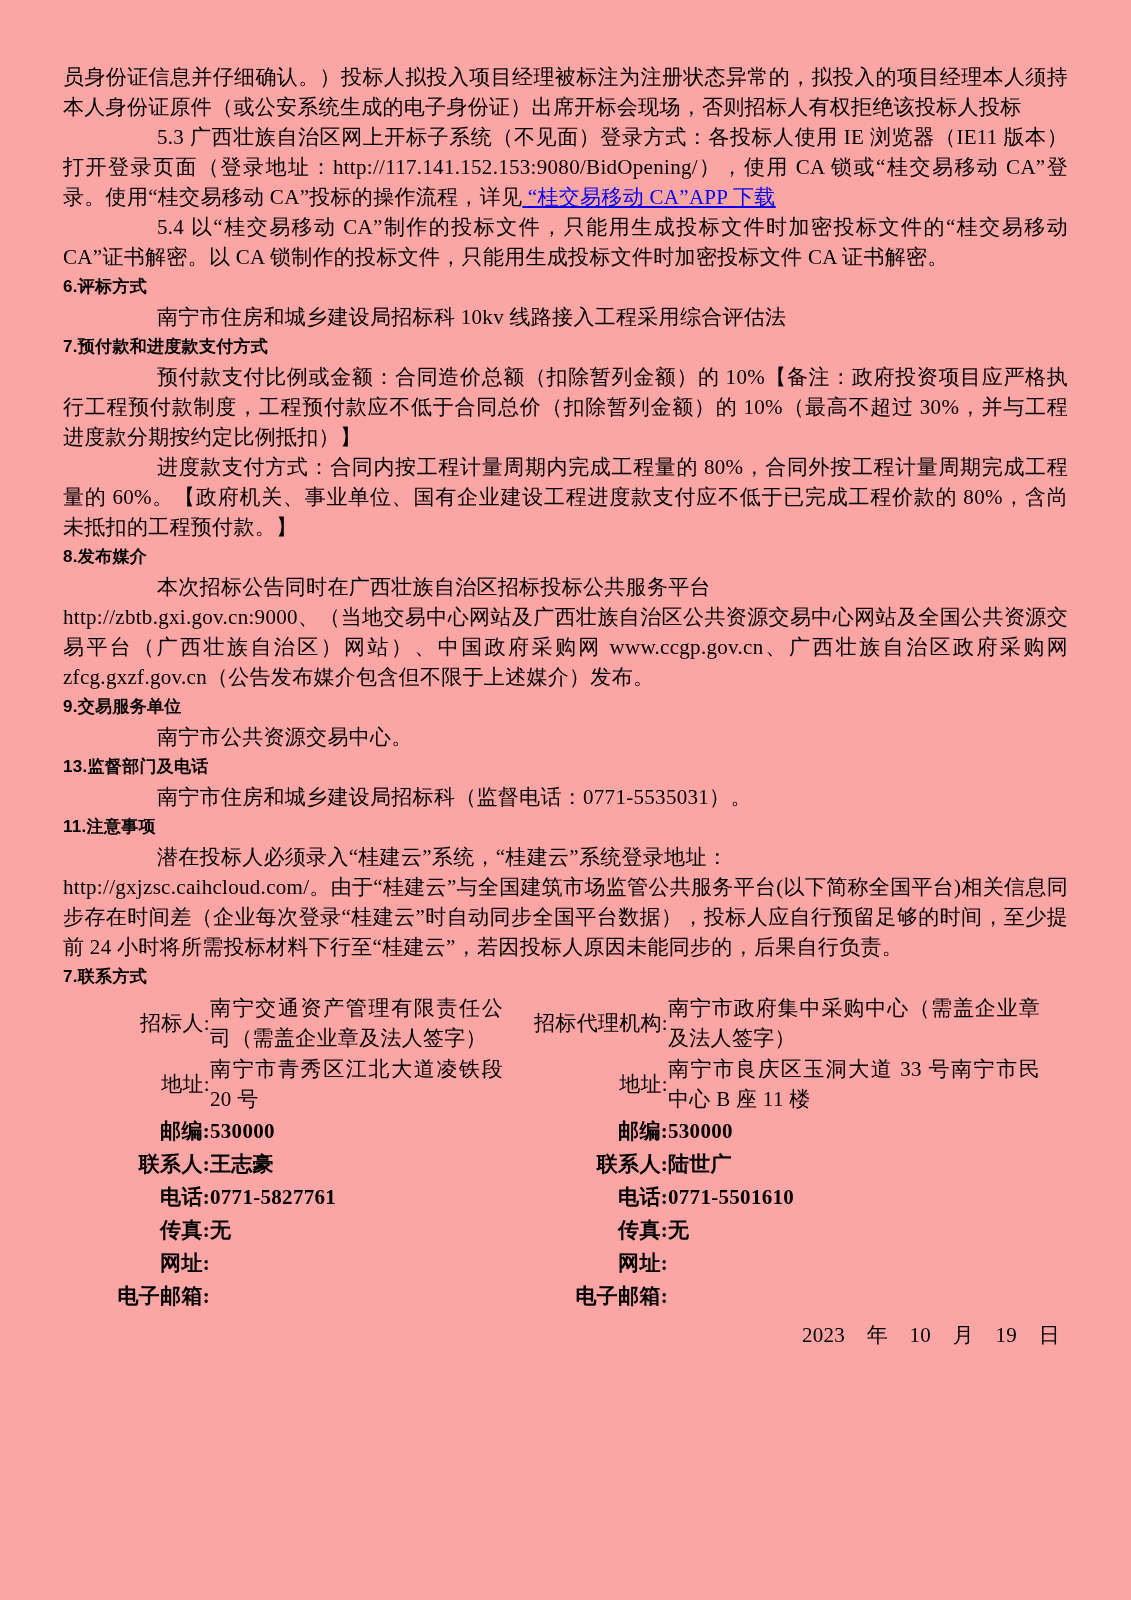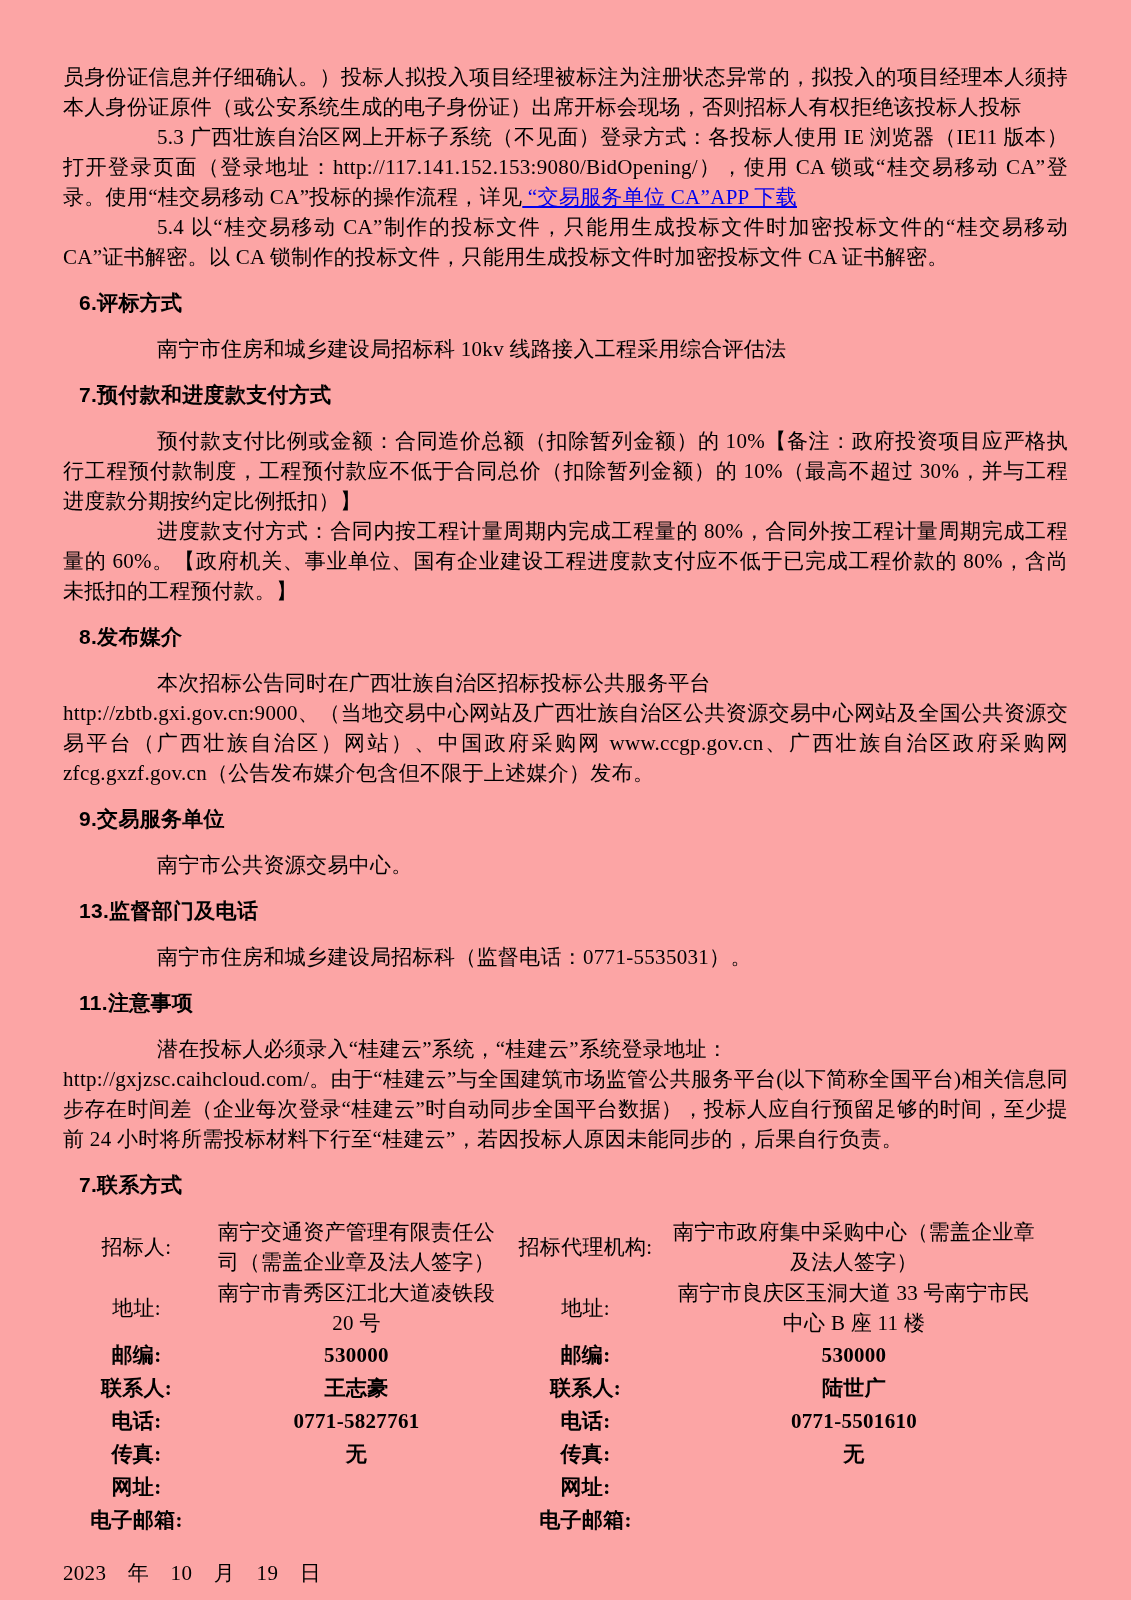--- a/index.html
+++ b/index.html
@@ -12,62 +12,62 @@
     color:#000;
     font-family:"Liberation Serif","DejaVu Serif",serif;
     font-size:21px;
     line-height:30px;
     letter-spacing:0.3px;
     overflow:hidden;
   }
   p{margin:0;text-align:justify;text-justify:inter-ideograph;}
   p.indent{text-indent:94px;}
   h2{
-    margin:16px;
+    margin:0;
     font-family:"Liberation Sans","DejaVu Sans",sans-serif;
-    font-size:21px;
+    font-size:17px;
     font-weight:bold;
     line-height:30px;
     letter-spacing:0.3px;
   }
   a.doc-link{color:#0000ee;text-decoration:underline;cursor:pointer;}
   table.contacts{
     border-collapse:collapse;
     table-layout:fixed;
     width:977px;
     margin:0;
   }
   table.contacts td{
     padding:0;
     vertical-align:middle;
     line-height:30px;
-    text-align:center;
   }
   td.lbl{text-align:right;white-space:nowrap;}
   td.val{text-align:justify;text-justify:inter-ideograph;}
   col.c1{width:147px;}
   col.c2{width:293px;}
   col.c3{width:165px;}
   col.c4{width:372px;}
   tr.row-tall td{height:61px;}
   tr.row-std td{height:33px;font-weight:bold;}
   .date-line{
+    text-align:right;
     padding-right:8px;
-    margin-top:22px;
+    margin-top:8px;
     word-spacing:16px;
   }
 </style>
 </head>
 <body>
 
 <div class="page">
 
   <p>员身份证信息并仔细确认。）投标人拟投入项目经理被标注为注册状态异常的，拟投入的项目经理本人须持本人身份证原件（或公安系统生成的电子身份证）出席开标会现场，否则招标人有权拒绝该投标人投标</p>
 
-  <p class="indent"><span>5.3 广西壮族自治区网上开标子系统（不见面）登录方式：各投标人使用 IE 浏览器（IE11 版本）打开登录页面（登录地址：http://117.141.152.153:9080/BidOpening/），使用 CA 锁或“桂交易移动 CA”登录。使用“桂交易移动 CA”投标的操作流程，详见</span><a class="doc-link"> “交易服务单位 CA”APP 下载</a></p>
+  <p class="indent"><span>5.3 广西壮族自治区网上开标子系统（不见面）登录方式：各投标人使用 IE 浏览器（IE11 版本）打开登录页面（登录地址：http://117.141.152.153:9080/BidOpening/），使用 CA 锁或“桂交易移动 CA”登录。使用“桂交易移动 CA”投标的操作流程，详见</span><a class="doc-link"> “桂交易移动 CA”APP 下载</a></p>
 
   <p class="indent">5.4 以“桂交易移动 CA”制作的投标文件，只能用生成投标文件时加密投标文件的“桂交易移动 CA”证书解密。以 CA 锁制作的投标文件，只能用生成投标文件时加密投标文件 CA 证书解密。</p>
 
   <h2>6.评标方式</h2>
   <p class="indent">南宁市住房和城乡建设局招标科 10kv 线路接入工程采用综合评估法</p>
 
   <h2>7.预付款和进度款支付方式</h2>
   <p class="indent">预付款支付比例或金额：合同造价总额（扣除暂列金额）的 10%【备注：政府投资项目应严格执行工程预付款制度，工程预付款应不低于合同总价（扣除暂列金额）的 10%（最高不超过 30%，并与工程进度款分期按约定比例抵扣）】</p>
   <p class="indent">进度款支付方式：合同内按工程计量周期内完成工程量的 80%，合同外按工程计量周期完成工程量的 60%。【政府机关、事业单位、国有企业建设工程进度款支付应不低于已完成工程价款的 80%，含尚未抵扣的工程预付款。】</p>
 

